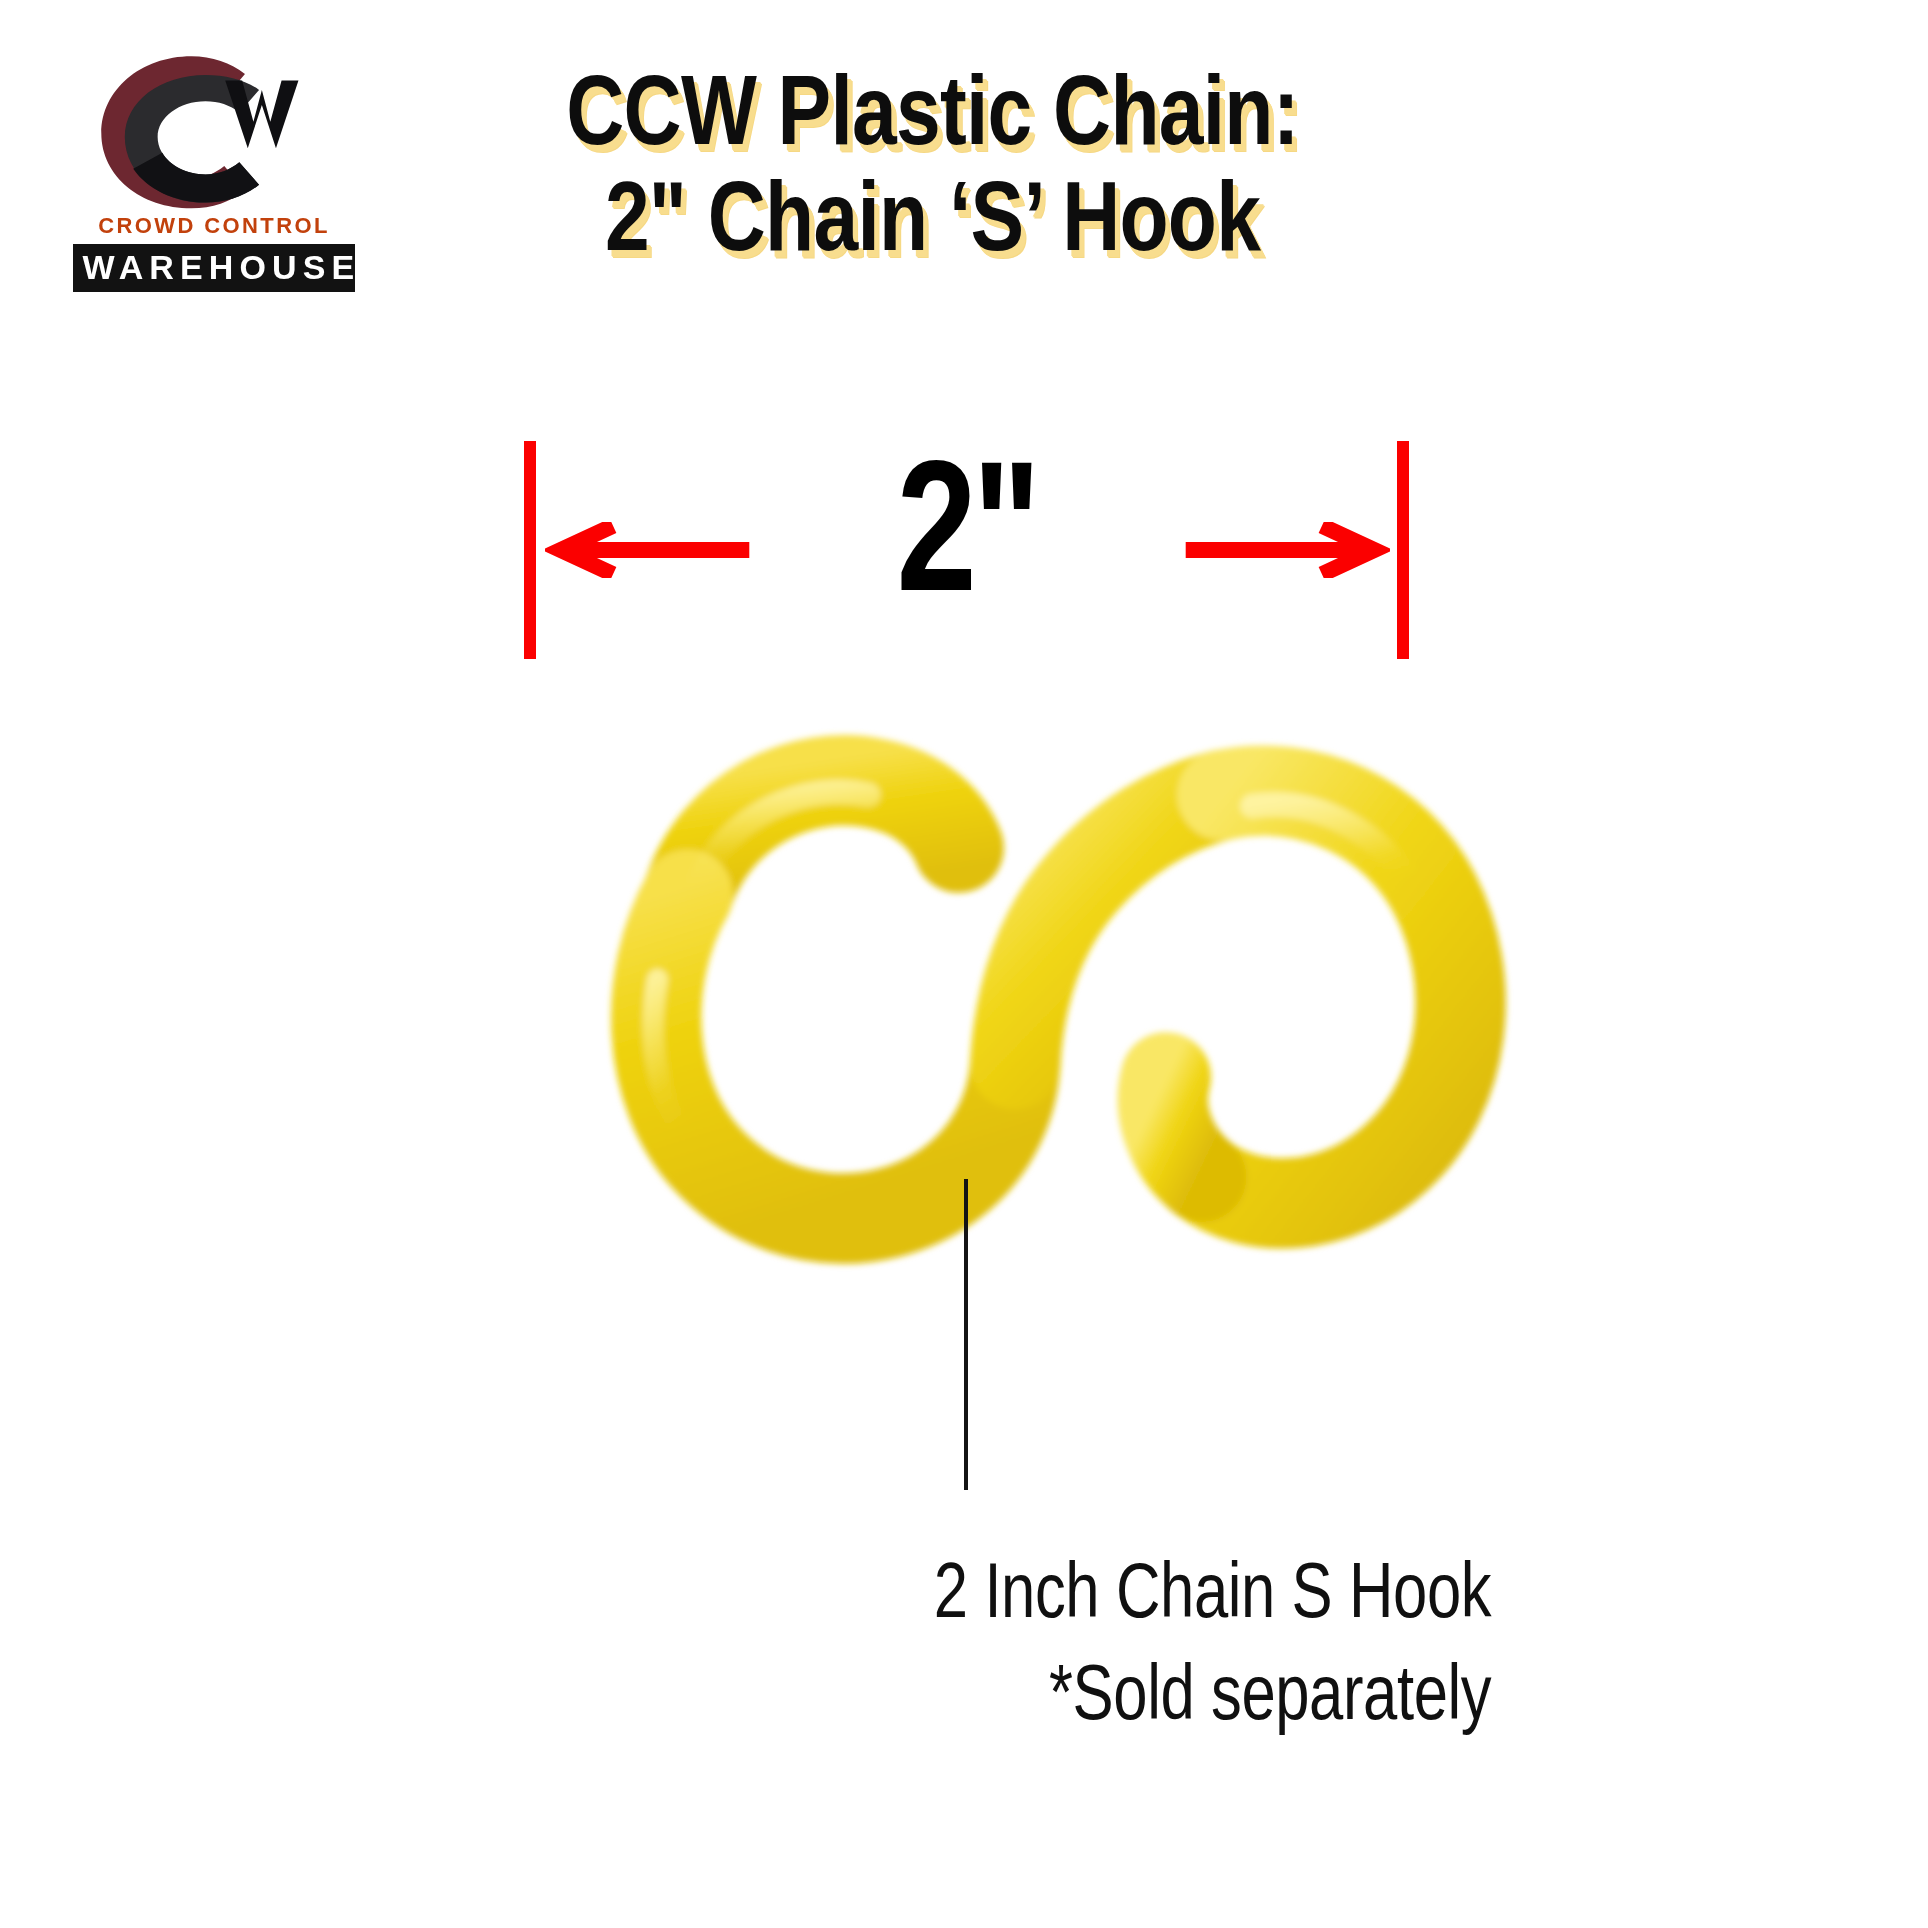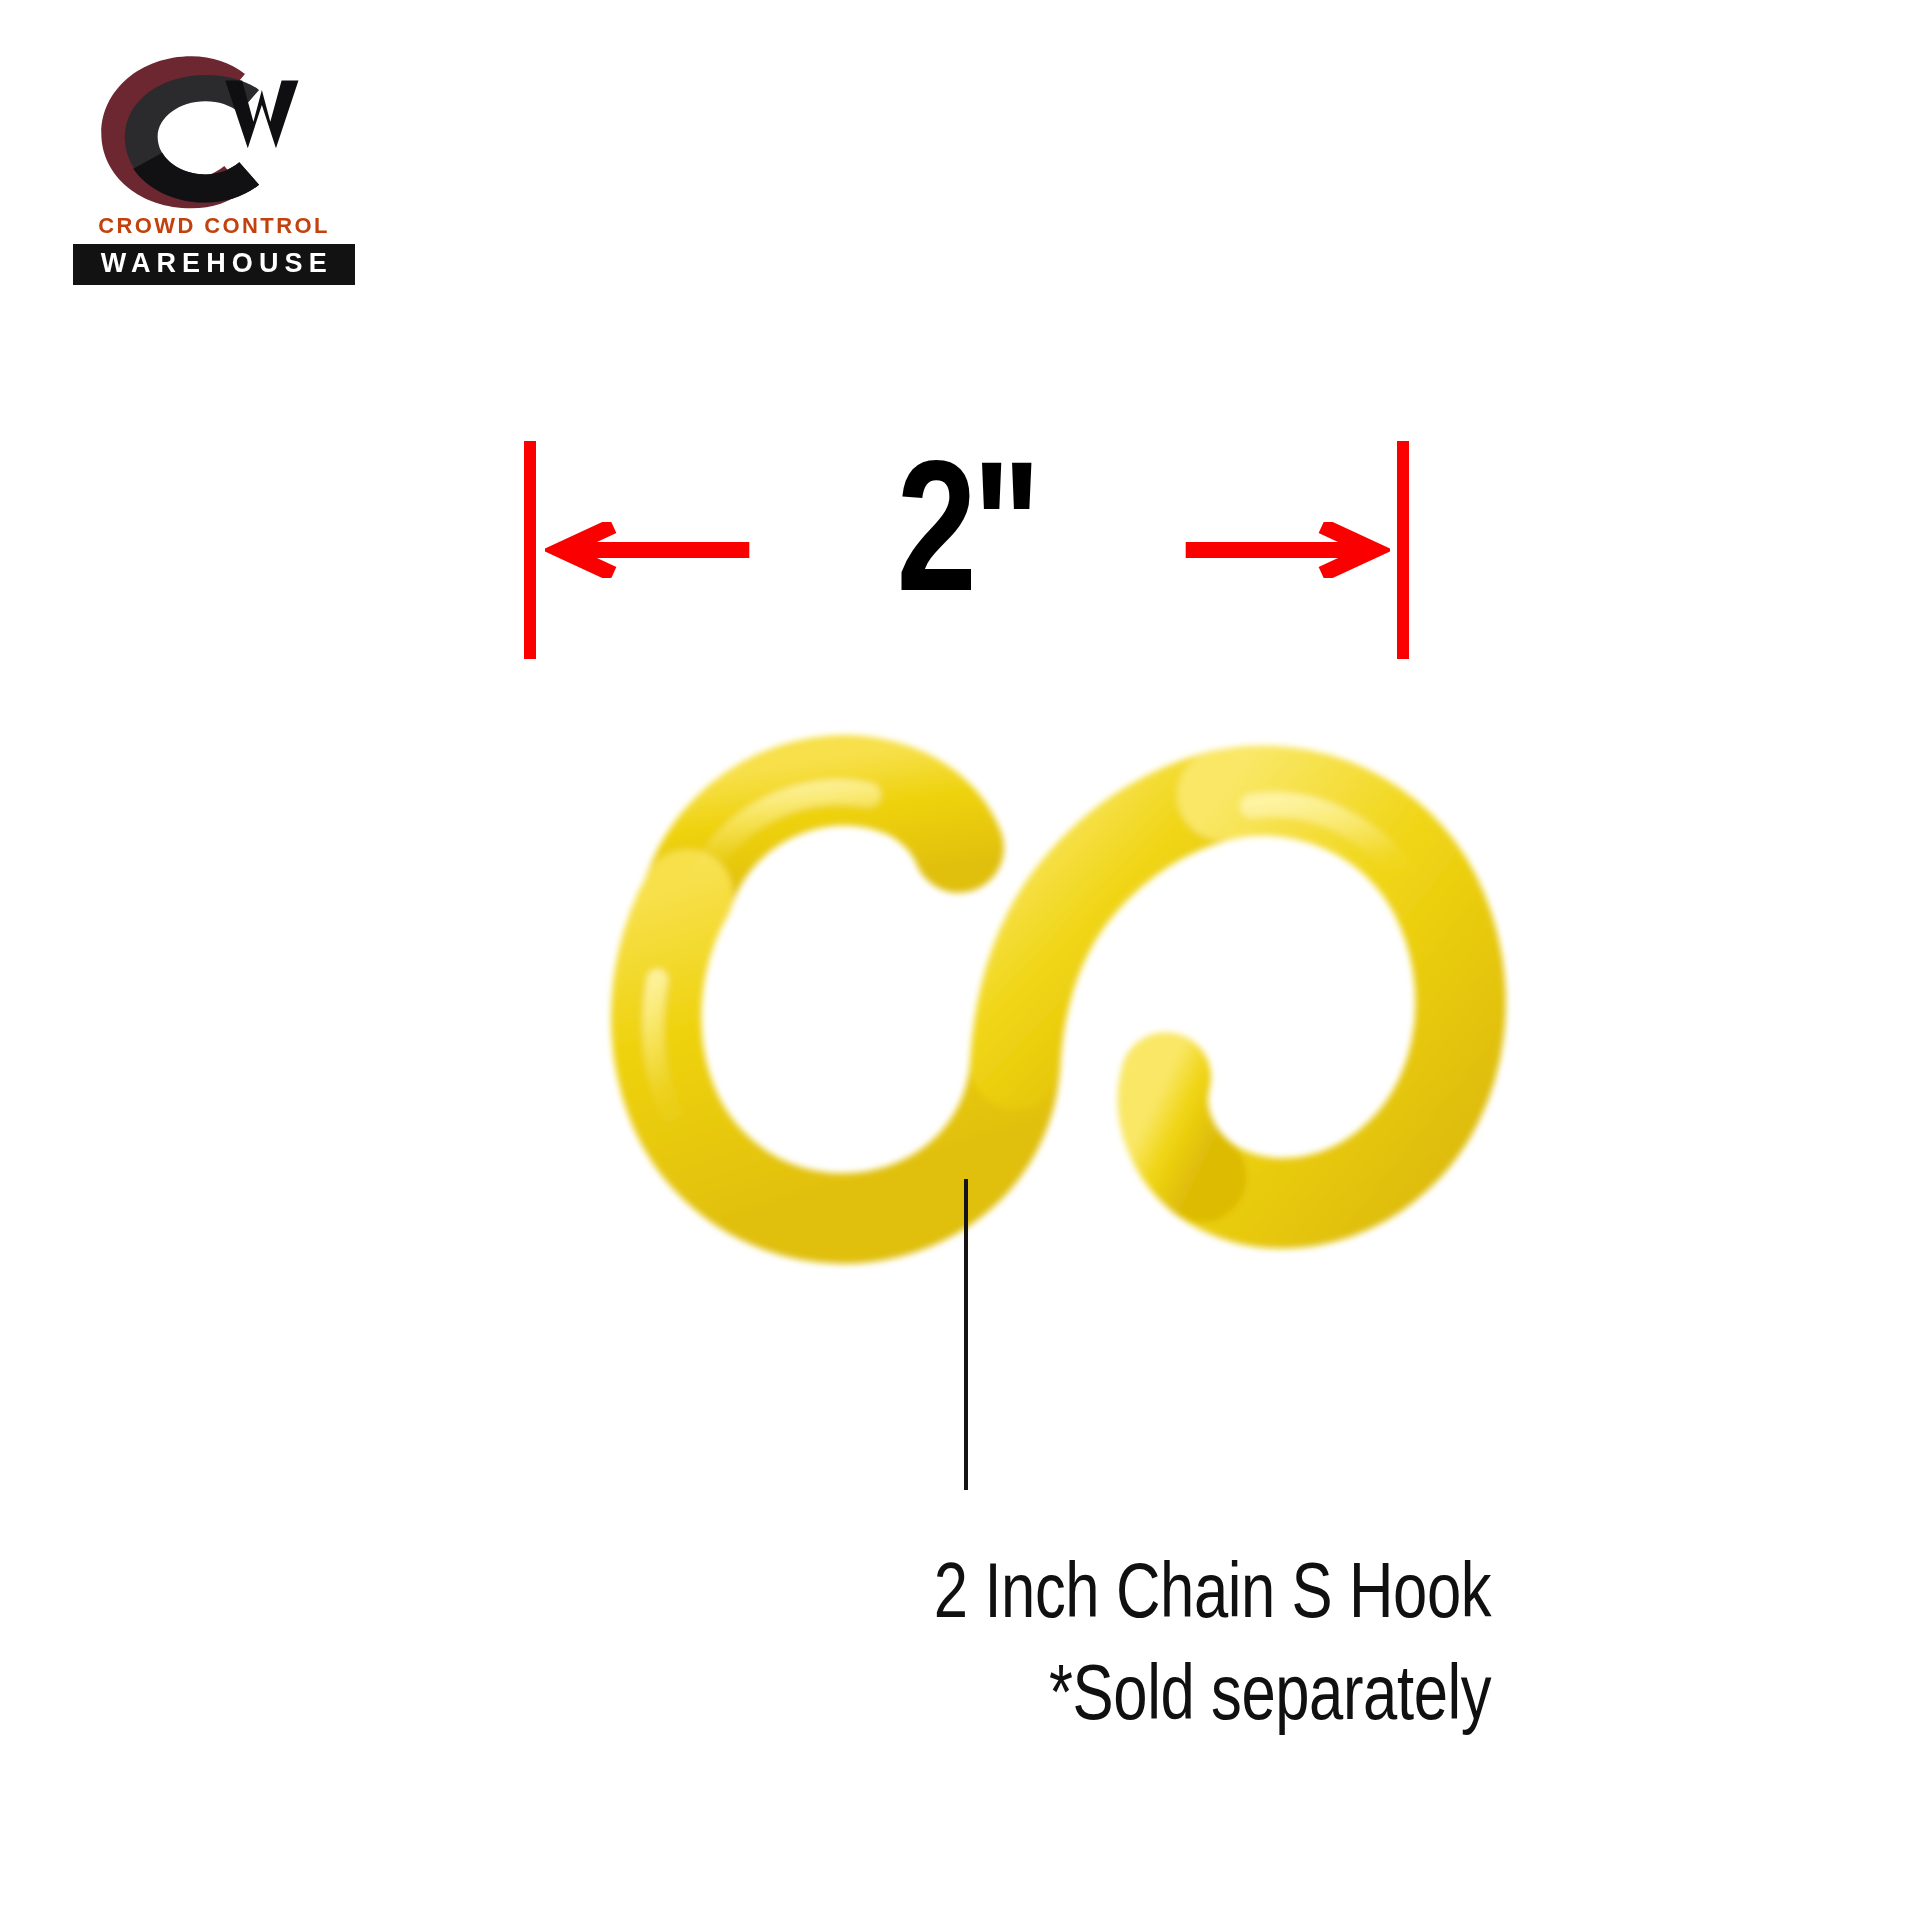--- a/index.html
+++ b/index.html
@@ -54,21 +54,21 @@
     line-height: 1.05;
     white-space: nowrap;
   }
   .logo-warehouse-bar {
     margin-top: 6.6px;
     background: #121212;
     padding: 6.6px 3.8px 7.5px 3.8px;
   }
   .logo-warehouse {
     font-family: "Liberation Sans", sans-serif;
-    font-size: 27px;
+    font-size: 34px;
     font-weight: 700;
     letter-spacing: 6.1px;
     color: #ffffff;
     text-align: center;
     line-height: 1;
     white-space: nowrap;
     text-indent: 5.6px;
   }
 
   
@@ -233,20 +233,24 @@
 
     <div class="logo-wordmark">
       <div class="logo-crowd-control">CROWD CONTROL</div>
       <div class="logo-warehouse-bar">
         <div class="logo-warehouse">WAREHOUSE</div>
       </div>
     </div>
 
   </div>
 
+  <div class="title-block">
+    <div class="title-line">CCW Plastic Chain:</div>
+    <div class="title-line">2" Chain ‘S’ Hook</div>
+  </div>
 
   <div class="dim">
 
     <div class="dim-tick dim-tick-left"></div>
 
     <div class="dim-arrow dim-arrow-left">
       <svg viewBox="0 0 220 60" width="207" height="56" aria-hidden="true">
         <line x1="218" y1="30" x2="22" y2="30" stroke="#fb0000" stroke-width="17"></line>
         <polyline points="72,4 16,30 72,56" fill="none" stroke="#fb0000" stroke-width="17" stroke-linecap="butt" stroke-linejoin="miter"></polyline>
       </svg>

